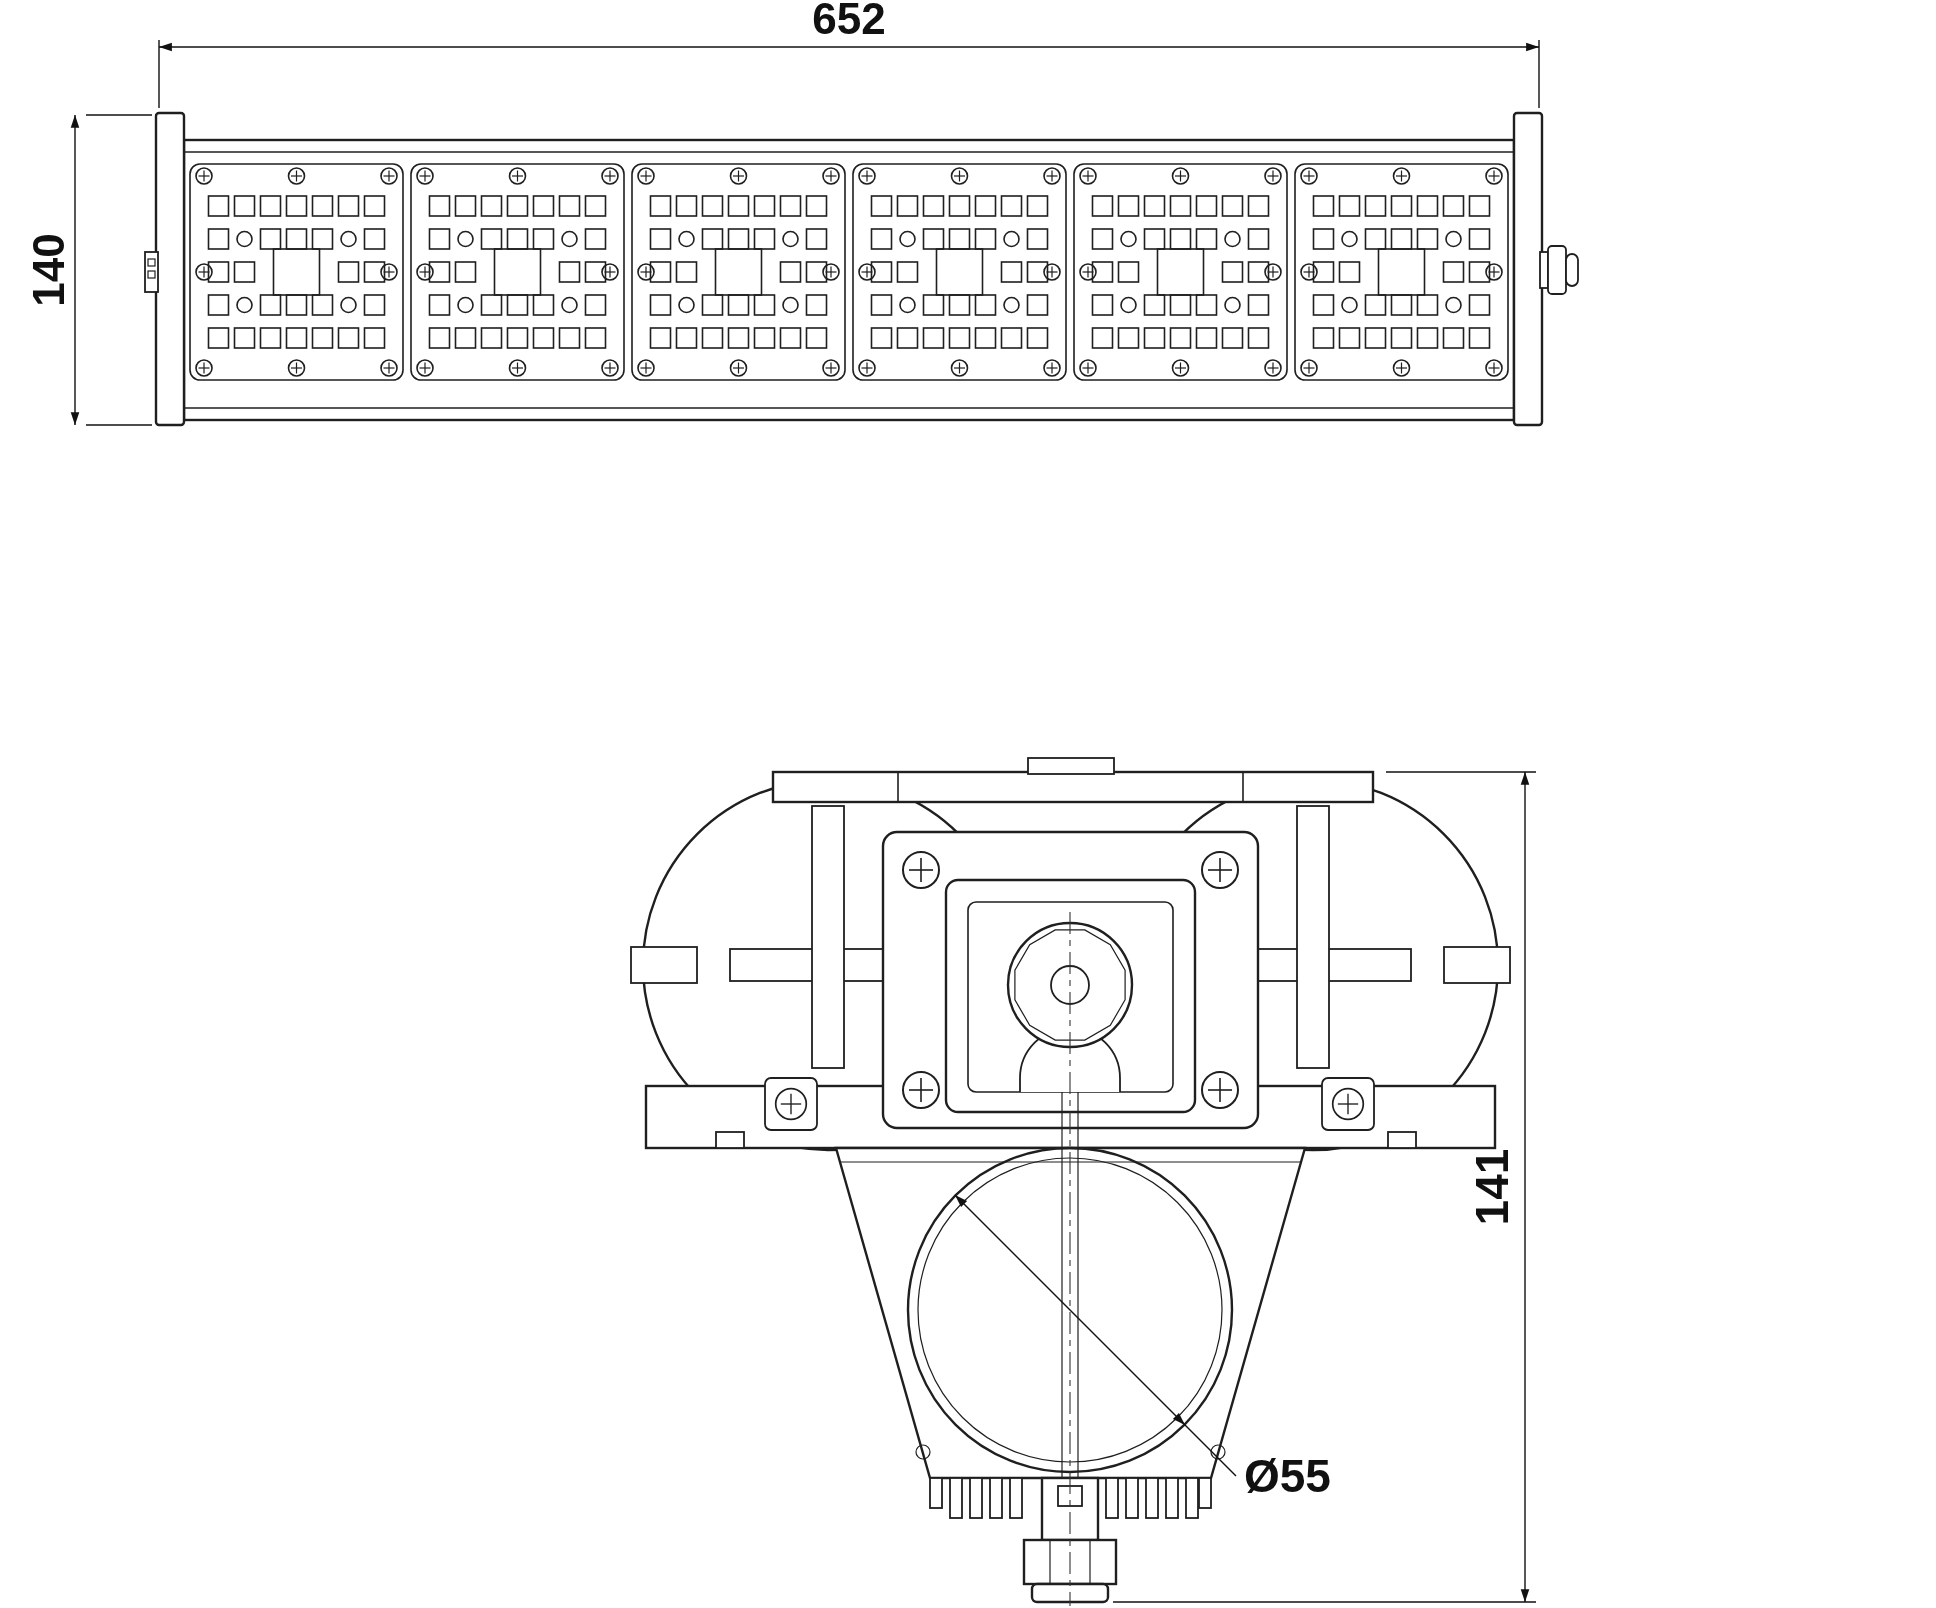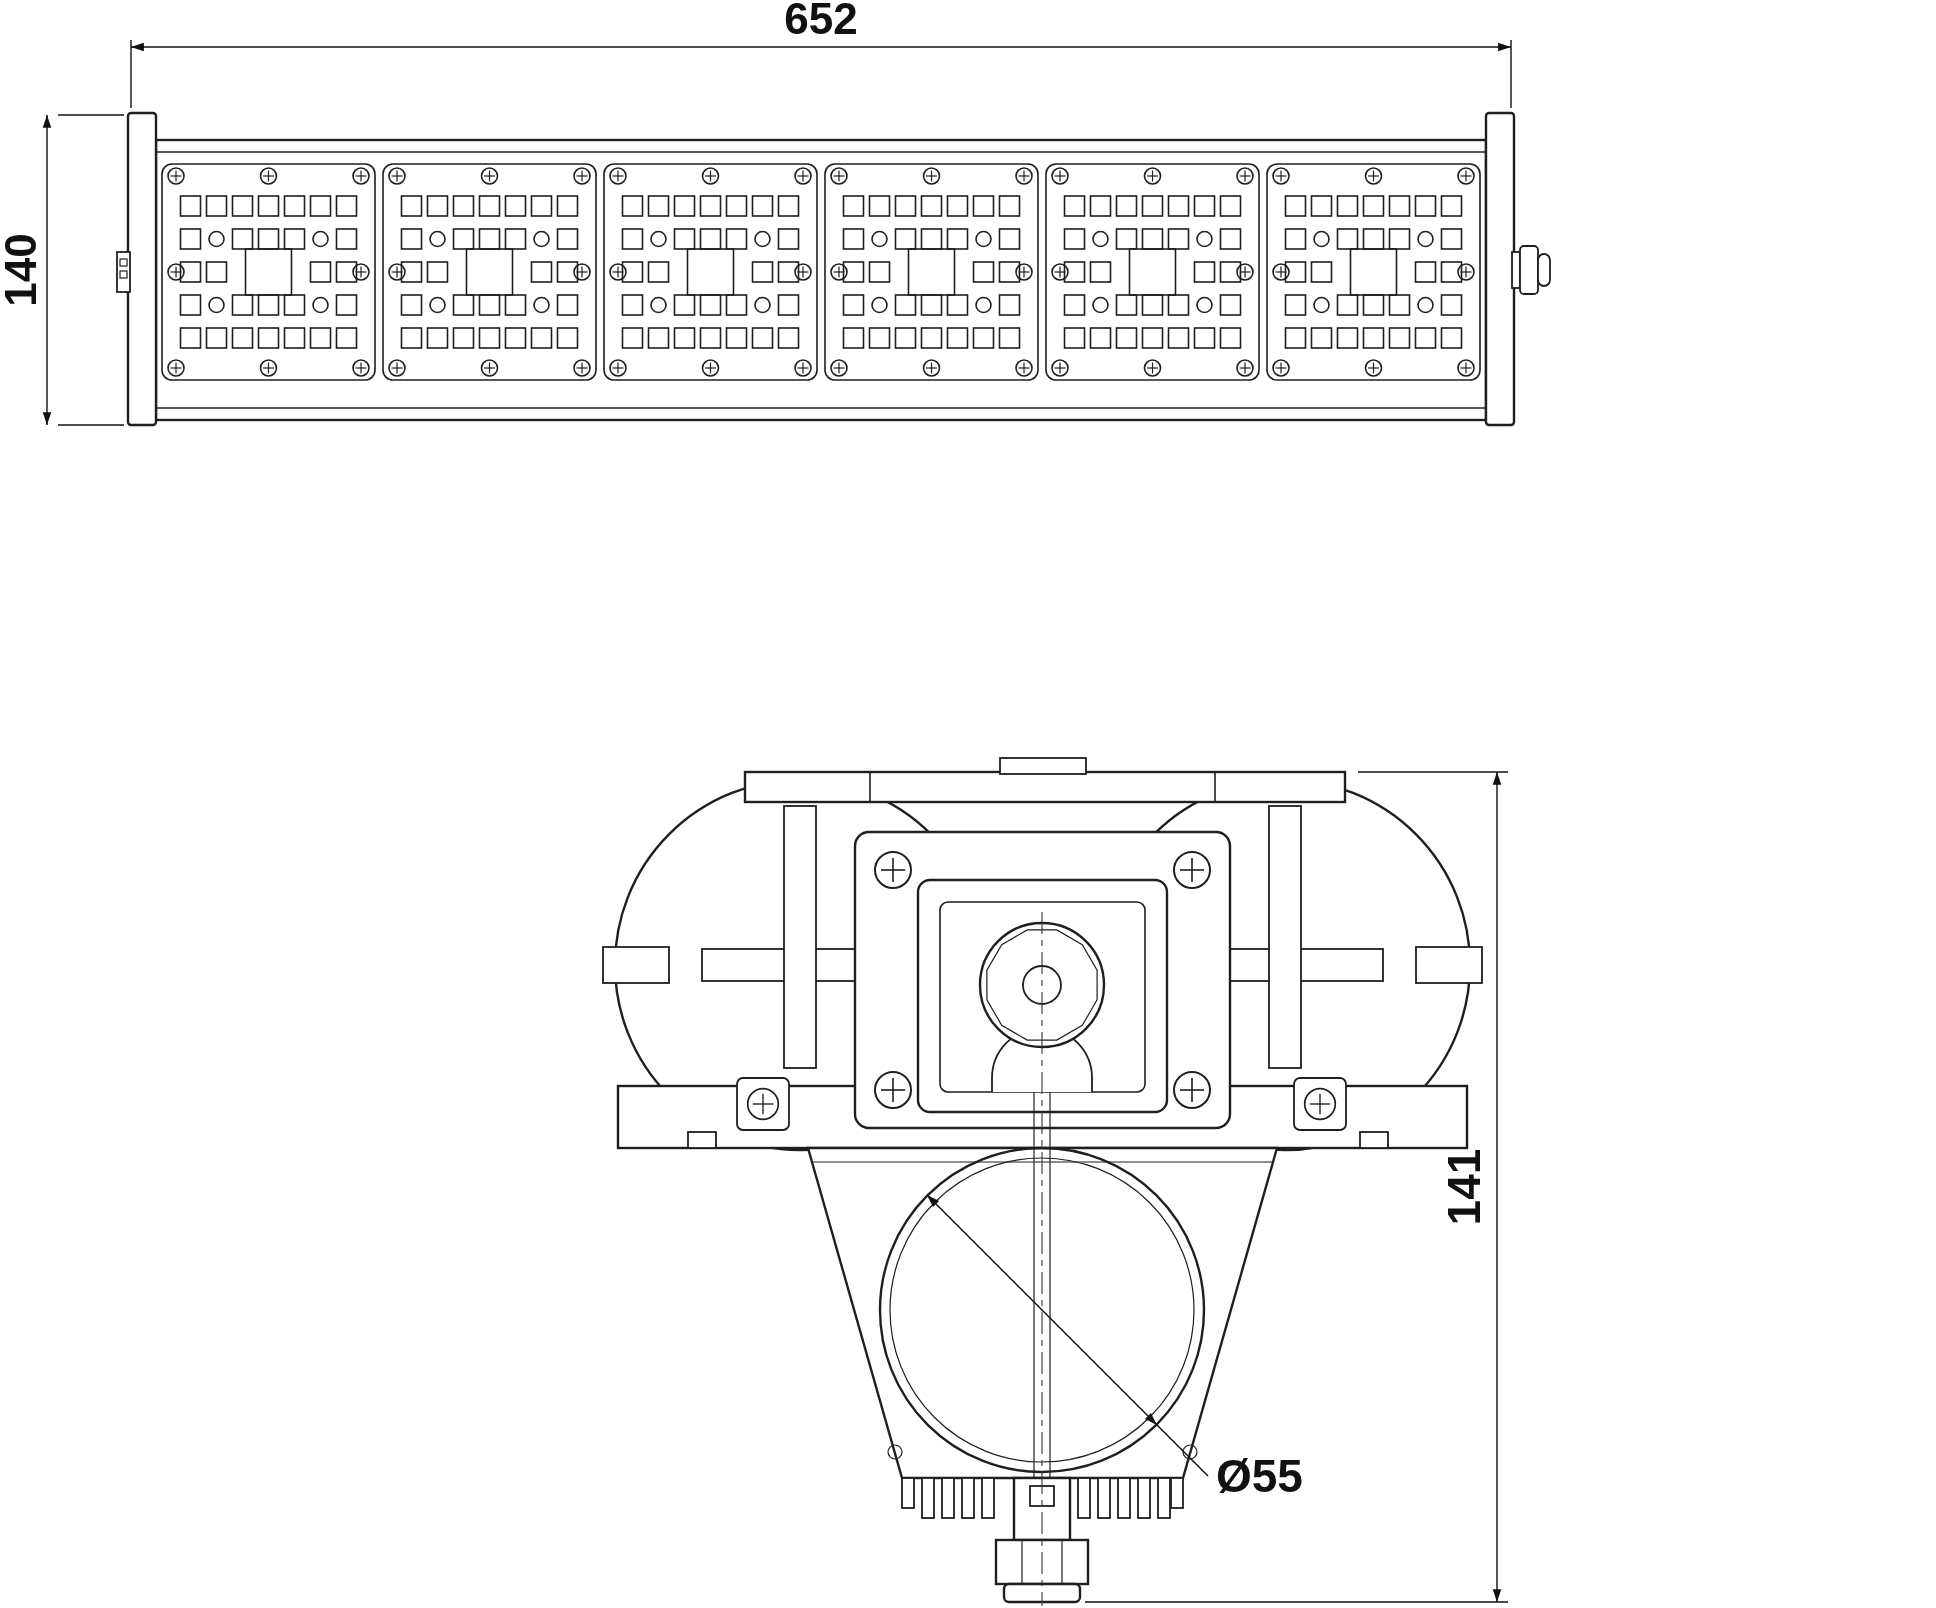--- a/index.html
+++ b/index.html
@@ -2,21 +2,21 @@
 <html style="--line: #1f1f1f; --dim: #111111; --bg: #ffffff;"><head>
 <meta charset="utf-8">
 <style>
   :root{
     --line:#1f1f1f;
     --dim:#111111;
     --bg:#ffffff;
   }
   html,body{margin:0;padding:0;background:var(--bg);}
   .canvas{width:1534px;height:1608px;position:relative;background:var(--bg);
-          font-family:"Liberation Sans",sans-serif;}
+          font-family:"Liberation Sans",sans-serif;margin-left:28px;}
   svg{display:block;}
   
   .o  {fill:none;stroke:var(--line);stroke-width:2.4;}
   .w  {fill:#ffffff;stroke:var(--line);stroke-width:2.4;}
   .wd {fill:#ffffff;stroke:var(--line);stroke-width:1.8;}
   .d  {fill:none;stroke:var(--line);stroke-width:1.6;}
   .t  {fill:none;stroke:var(--line);stroke-width:1.2;}
   .led{fill:none;stroke:var(--line);stroke-width:1.6;}
   .scr{fill:#ffffff;stroke:var(--line);stroke-width:1.6;}
   .scrL{fill:#ffffff;stroke:var(--line);stroke-width:2;}

